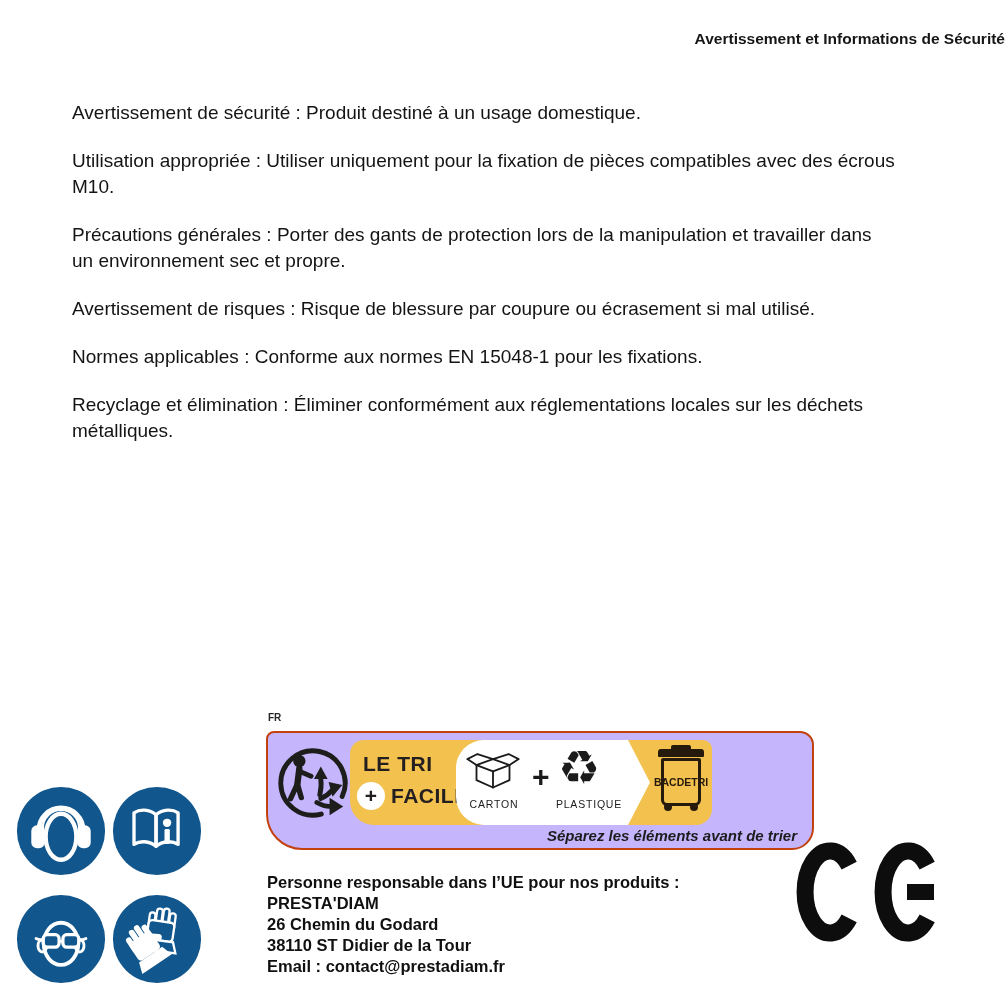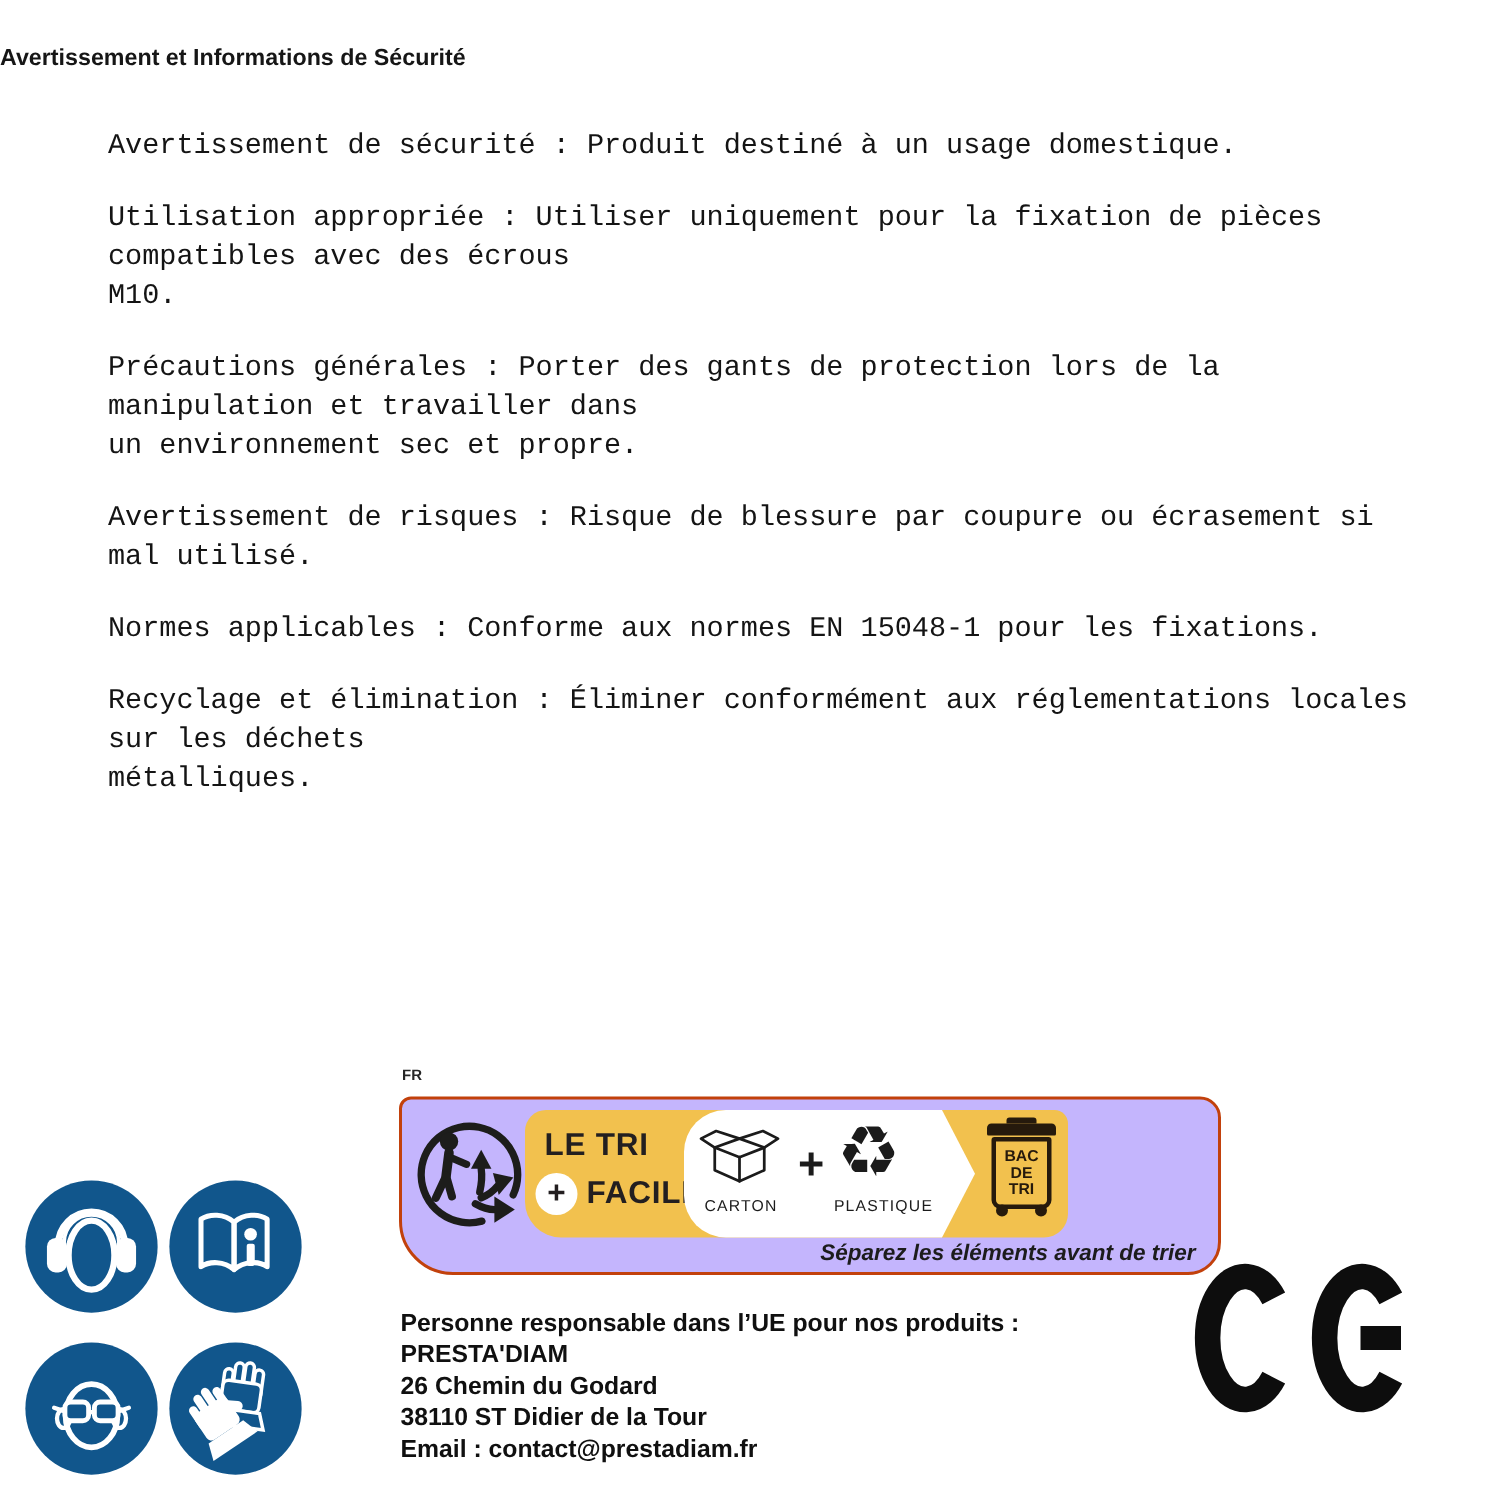--- a/index.html
+++ b/index.html
@@ -7,28 +7,28 @@
     --infotri-yellow:#F2C14E;
     --bin-dark:#261A0C;
     --ink:#111111;
   }
   html,body{margin:0;padding:0;}
   body{
     width:1005px;height:1005px;background:#ffffff;position:relative;
     font-family:"Liberation Sans", sans-serif;color:var(--ink);overflow:hidden;
   }
   .title{
-    position:absolute;top:30px;left:0;width:1005px;text-align:left;
+    position:absolute;top:30px;left:0;width:1005px;text-align:right;
     font-size:15.5px;font-weight:bold;color:#161616;
   }
   .body-text{
     position:absolute;left:72px;top:84px;width:872px;
     font-size:19px;line-height:26px;color:#141414;
   }
-  .body-text .para{margin:0 0 22px 0;font-family:Liberation Mono, monospace;}
+  .body-text .para{margin:16px 0 22px 0;}
   
   .safety-icon{position:absolute;width:92px;height:92px;}
   .icon-bg{fill:var(--safety-blue);}
   .wstroke{stroke:#ffffff;fill:none;stroke-linecap:round;stroke-linejoin:round;}
   .wfill{fill:#ffffff;}
   .bfill{fill:var(--safety-blue);}
   #icon-ear{left:15px;top:785px;}
   #icon-book{left:111px;top:785px;}
   #icon-goggles{left:15px;top:893px;}
   #icon-gloves{left:111px;top:893px;}
@@ -66,21 +66,21 @@
   }
   .mat-label.carton{left:0;width:76px;}
   .mat-label.plastique{left:90px;width:86px;}
   .mat-plus{position:absolute;left:76px;top:20px;font-size:30px;font-weight:800;color:#1b1b1b;}
   .recycle-glyph{position:absolute;left:102px;top:2px;font-size:47px;line-height:52px;color:#1b1b1b;}
   .bin{position:absolute;right:6px;top:5px;width:50px;}
   .bin-lid{position:relative;margin:4px auto 0;width:46px;height:8px;background:var(--bin-dark);border-radius:3px 3px 1px 1px;}
   .bin-lid::before{content:"";position:absolute;top:-4px;left:13px;width:20px;height:4px;background:var(--bin-dark);border-radius:2px 2px 0 0;}
   .bin-body{
     margin:1px auto 0;width:34px;height:42px;border:3px solid var(--bin-dark);
-    border-radius:2px 2px 6px 6px;display:flex;flex-direction:column;align-items:center;justify-content:center;
+    border-radius:2px 2px 6px 6px;display:flex;flex-direction:row;align-items:center;justify-content:center;
     color:var(--bin-dark);font-size:10.5px;font-weight:800;line-height:11px;background:transparent;
   }
   .bin-wheels{display:flex;justify-content:space-between;width:34px;margin:-3px auto 0;}
   .wheel{width:8px;height:8px;border-radius:50%;background:var(--bin-dark);}
   .sort-instruction{
     position:absolute;right:15px;top:94px;font-size:15px;font-style:italic;font-weight:bold;color:#1c1c1c;
     white-space:nowrap;
   }
   
   .responsible{

